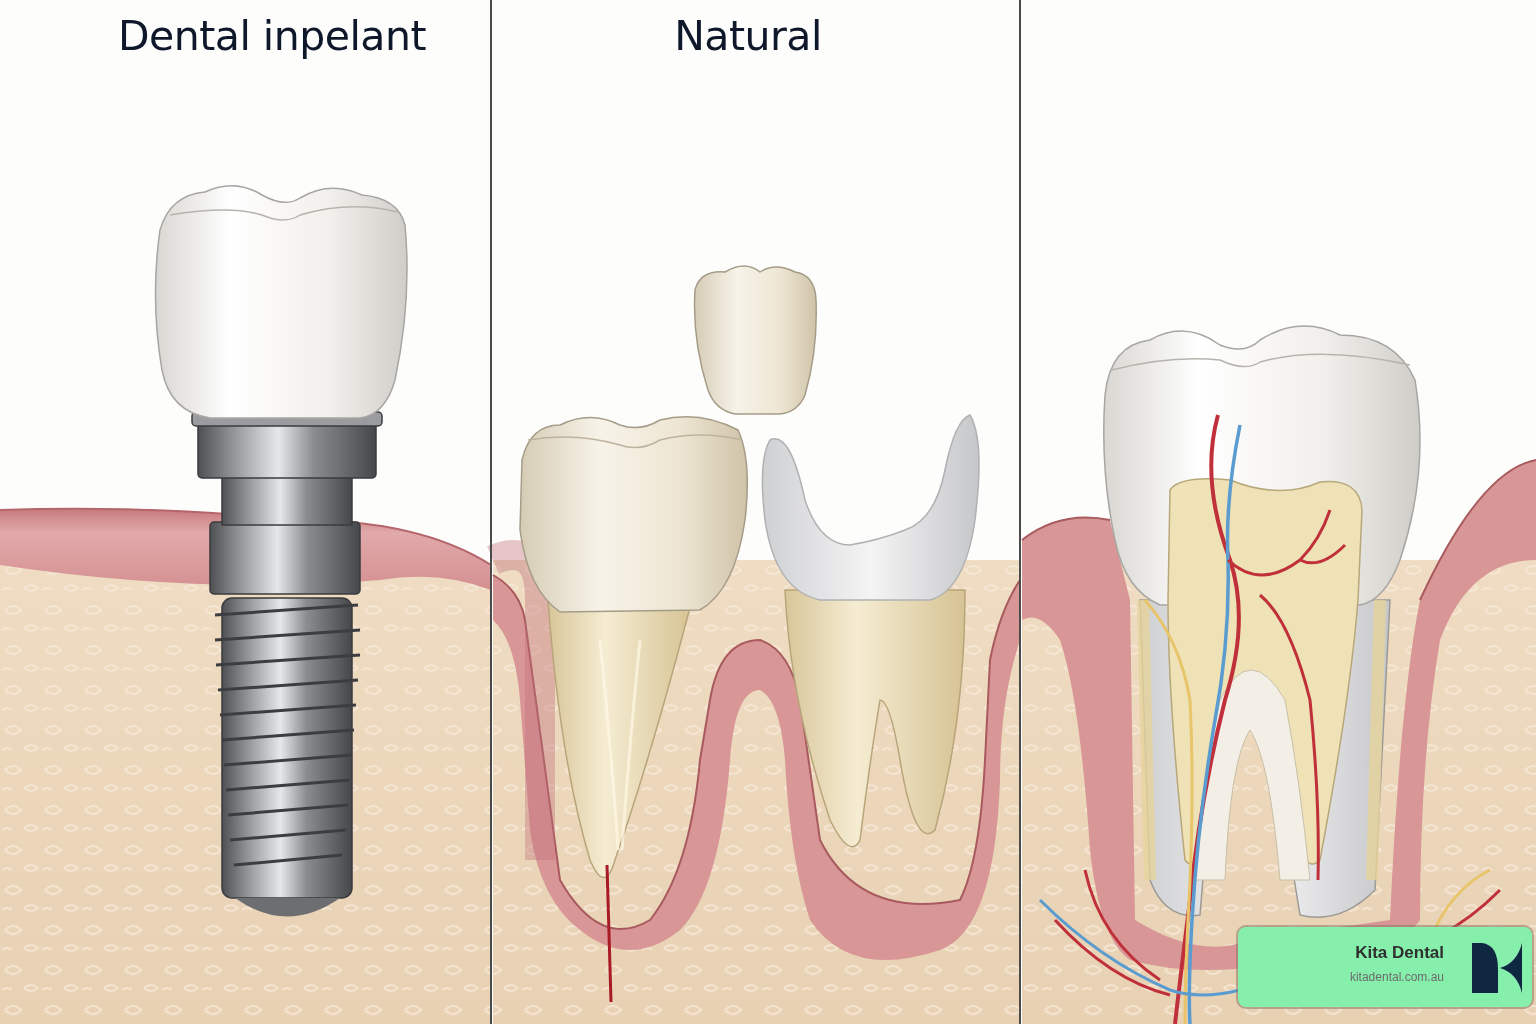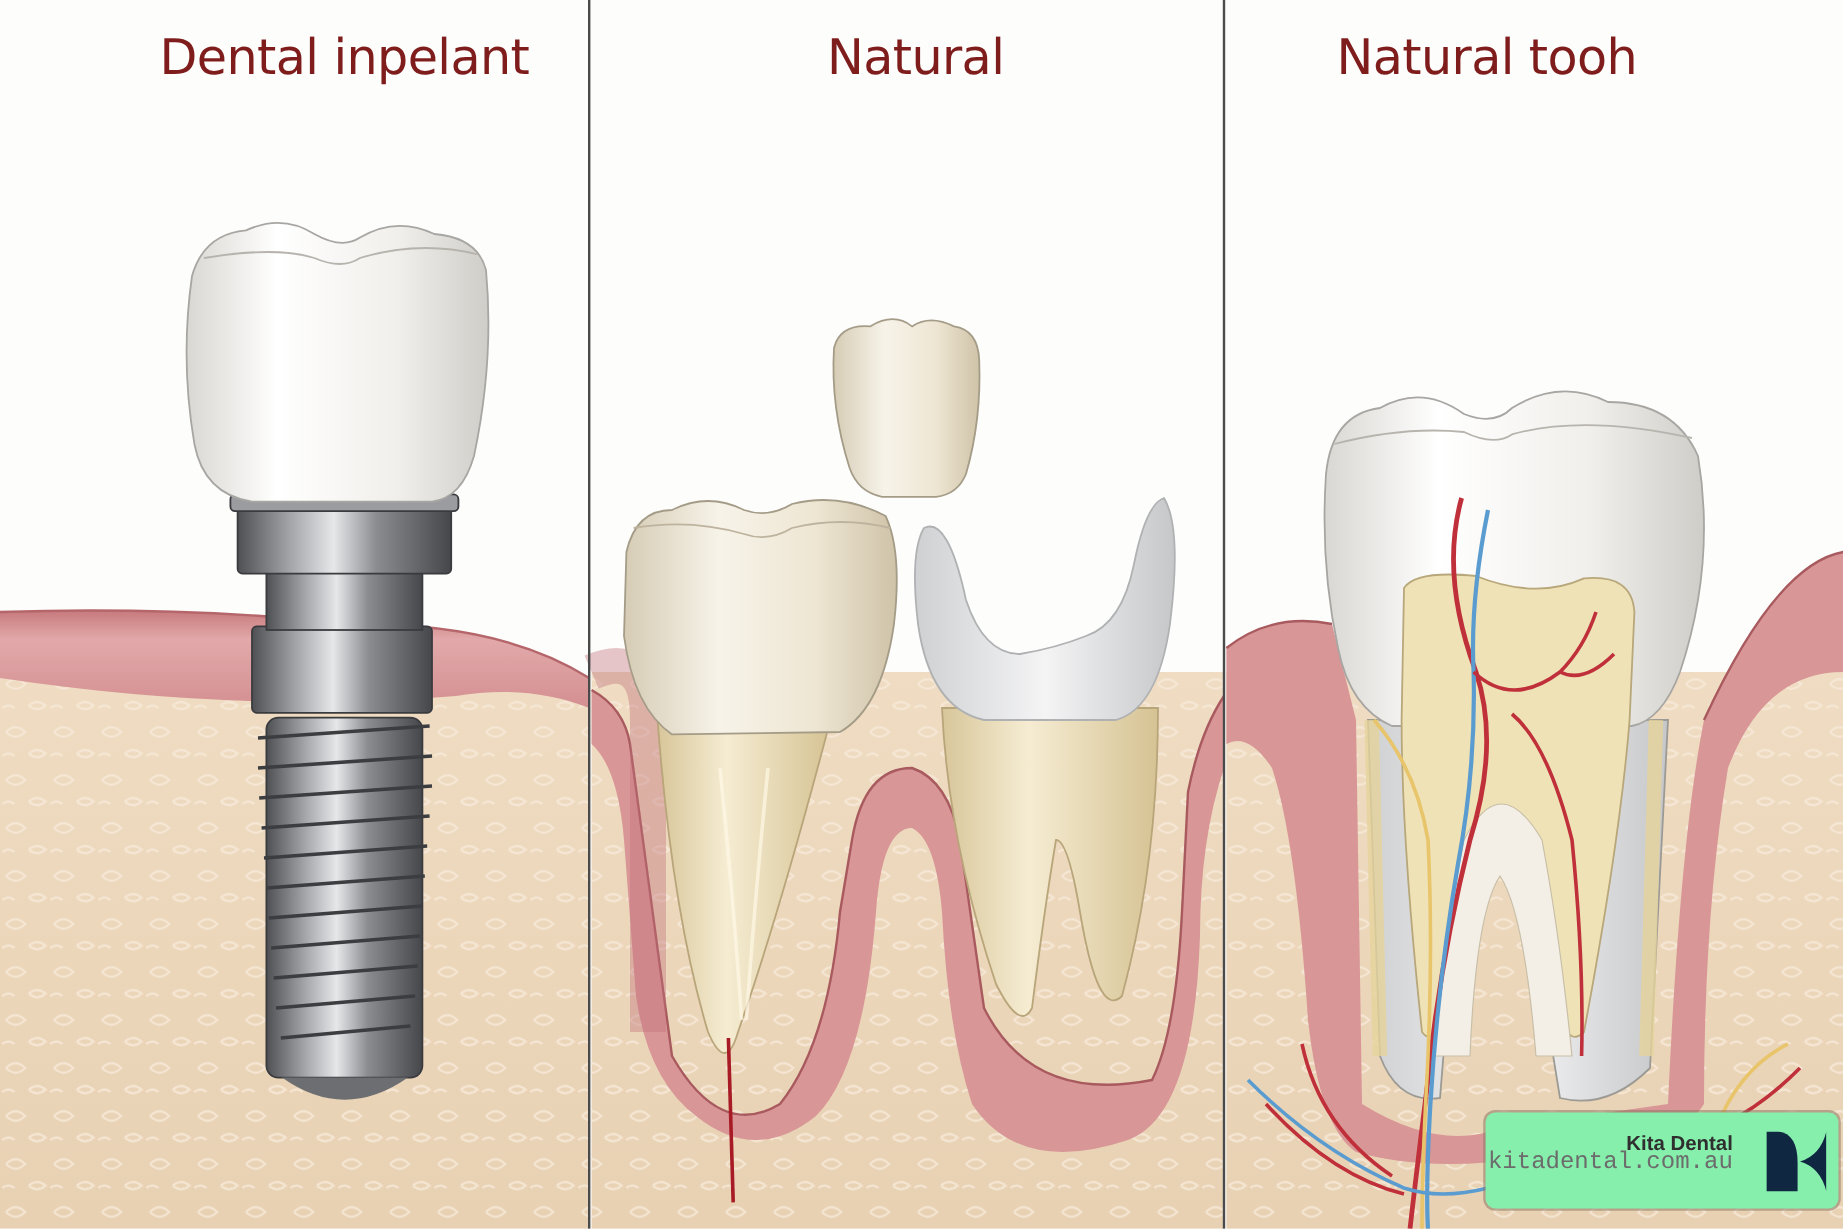--- a/index.html
+++ b/index.html
@@ -1,22 +1,22 @@
 <!DOCTYPE html>
 <html><head>
 <meta charset="utf-8">
 <style>
   html, body { margin:0; padding:0; }
   body { width:1536px; height:1024px; overflow:hidden; background:#fdfdfc; position:relative; font-family:"DejaVu Sans", sans-serif; }
   .scene { position:absolute; left:0; top:0; width:1536px; height:1024px; }
-  .title { position:absolute; top:24px; font-size:41px; color:#7f1d1d; font-family:"DejaVu Sans", sans-serif; font-weight:400; letter-spacing:-0.5px; white-space:nowrap; transform:translateX(-50%);margin-left:15px; }
+  .title { position:absolute; top:12px; font-size:41px; color:#0f172a; font-family:"DejaVu Sans", sans-serif; font-weight:400; letter-spacing:-0.5px; white-space:nowrap; transform:translateX(-50%); }
   .divider { position:absolute; top:0; width:2px; height:1024px; background:#4a4a4a; }
   .badge { position:absolute; left:1238px; top:927px; width:294px; height:80px; background:#86efac; border-radius:8px; box-shadow:0 0 0 2px rgba(140,120,100,0.55);text-align:center; }
   .badge-name { position:absolute; right:88px; top:16px; font-family:"Liberation Sans", sans-serif; font-weight:700; font-size:17px; color:#2f2f2f; white-space:nowrap; }
-  .badge-url { position:absolute; right:88px; top:30px; font-family:Liberation Mono, monospace; font-size:20px; color:#6c6c6c; white-space:nowrap; }
+  .badge-url { position:absolute; right:88px; top:43px; font-family:Liberation Sans, sans-serif; font-size:12px; color:#6c6c6c; white-space:nowrap; }
   .badge-logo { position:absolute; right:10px; top:16px; width:50px; height:50px; }
 </style>
 </head>
 <body>
 
 <div class="scene">
   <svg width="1536" height="1024" viewBox="0 0 1536 1024" xmlns="http://www.w3.org/2000/svg" style="position:absolute;left:0;top:0">
     <defs>
       <linearGradient id="enamelG" x1="0" x2="1" y1="0" y2="0">
         <stop offset="0" stop-color="#d9d7d2"></stop>
@@ -154,21 +154,20 @@
         <path d="M1500 890 Q1470 920 1440 935" stroke="#c0303a" stroke-width="3"></path>
       </g>
     </g>
   </svg>
 
   <div class="divider" style="left:490px"></div>
   <div class="divider" style="left:1019px"></div>
 
   <div class="title" style="left:272px">Dental inpelant</div>
   <div class="title" style="left:748px">Natural</div>
-  <div class="title" style="left:1224px">Natural tooh</div>
 
   <div class="badge">
     <div class="badge-name">Kita Dental</div>
     <div class="badge-url">kitadental.com.au</div>
     <svg class="badge-logo" viewBox="0 0 50 50">
       <path d="M0 0 L10 0 Q26 2 26 26 L26 50 L0 50 Z" fill="#0f2740"></path>
       <path d="M50 0 L50 50 Q45 30 28 25 Q45 20 50 0 Z" fill="#0f2740"></path>
     </svg>
   </div>
 </div>

